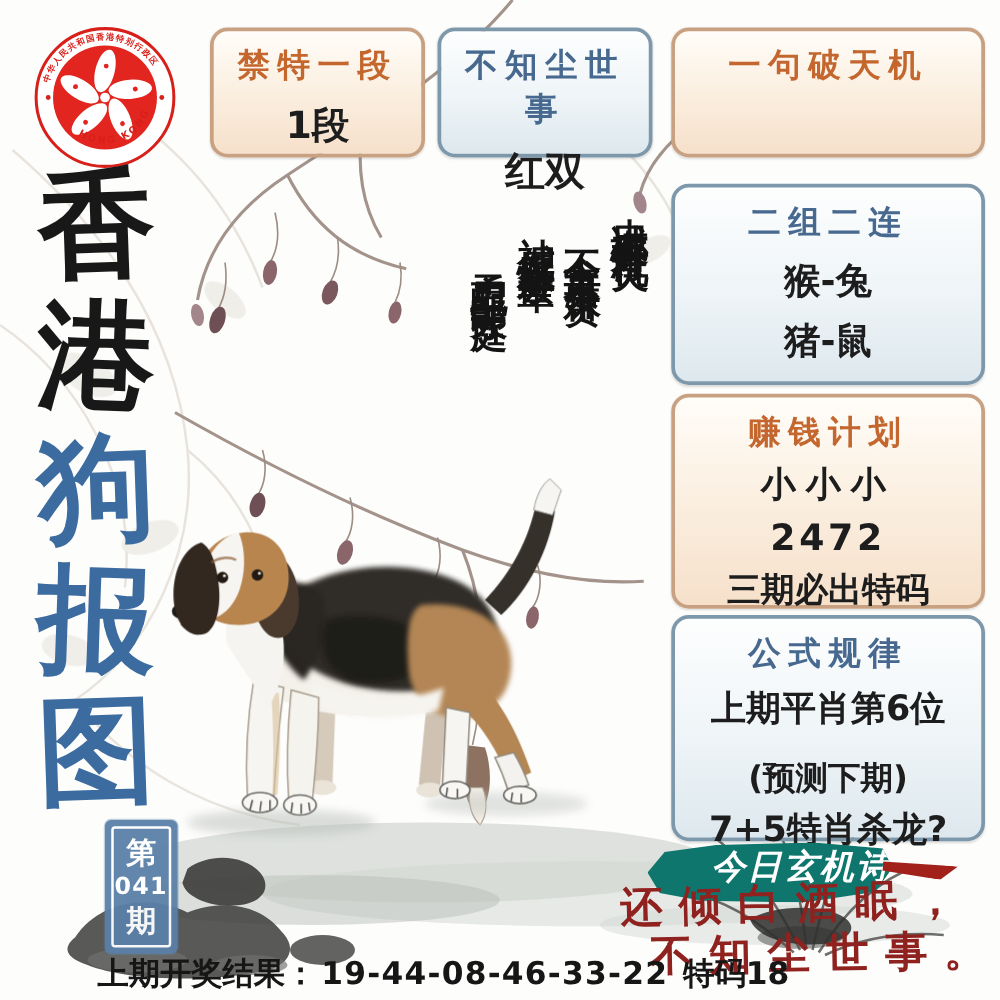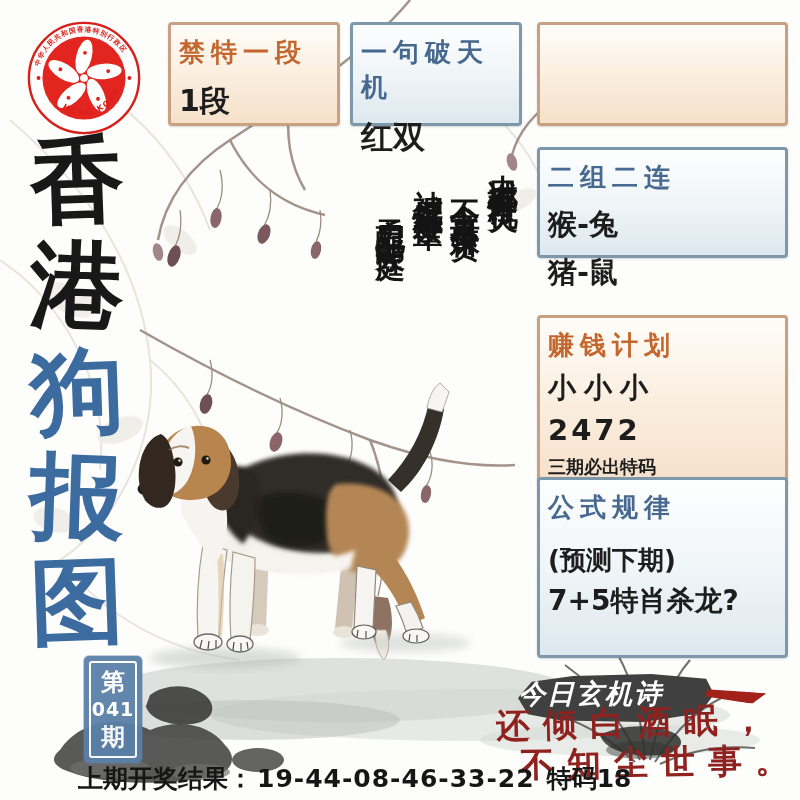--- a/index.html
+++ b/index.html
@@ -6,21 +6,21 @@
   #poster{
     position:relative;width:800px;height:800px;margin:0 auto;
     background:#fdfdfc;overflow:hidden;
     font-family:"DejaVu Sans","Liberation Sans",sans-serif;
   }
   .abs{position:absolute;}
   svg{display:block;}
 
   
   .panel{
-    position:absolute;border-radius:4px;text-align:left;
+    position:absolute;border-radius:14px;text-align:center;
     box-shadow:0 1px 2px rgba(0,0,0,.15);
     padding:10px 8px 14px 8px;box-sizing:border-box;z-index:6;
   }
   .panel.warm{
     border:3px solid #c8a183;
     background:linear-gradient(180deg,#fffdf9 0%,#fbf0e2 45%,#f6e0ca 100%);
   }
   .panel.cool{
     border:3px solid #7e98ab;
     background:linear-gradient(180deg,#fdfefe 0%,#eef4f7 55%,#dde8ee 100%);
@@ -62,22 +62,22 @@
   #issue-stamp .inner{
     border:2px solid #fff;border-radius:3px;padding:4px 0;
     color:#fff;text-align:center;font-weight:bold;
   }
   #issue-stamp .zh{font-size:24px;line-height:1.25;font-family:"DejaVu Serif","Liberation Serif",serif;}
   #issue-stamp .num{font-size:19px;line-height:1.3;letter-spacing:1px;}
 
   
   #mystery-badge{
     left:518px;top:674px;width:196px;height:48px;z-index:7;
-    background:#404040;color:#fff;font-weight:bold;font-style:italic;
-    font-size:27px;letter-spacing:2px;text-align:left;line-height:40px;
+    background:#0f766e;color:#fff;font-weight:bold;font-style:italic;
+    font-size:27px;letter-spacing:2px;text-align:right;line-height:40px;
     clip-path:polygon(0% 50%,7% 16%,28% 4%,68% 0%,96% 10%,100% 42%,93% 82%,64% 100%,22% 97%,5% 84%);
   }
   #mystery-tail{
     left:706px;top:690px;width:60px;height:12px;z-index:7;background:#a3211b;
     clip-path:polygon(0 20%,100% 0,78% 100%,0 80%);transform:rotate(6deg);
   }
   .poem-line{
     position:absolute;z-index:7;color:#8f211f;font-weight:bold;
     font-family:"DejaVu Serif","Liberation Serif",serif;
     font-size:34px;letter-spacing:13px;white-space:nowrap;
@@ -311,42 +311,44 @@
       <path d="M64,72 C70,68 78,67 84,70" stroke="#8a5f3a" stroke-width="2" fill="none" opacity="0.7"></path>
     </g>
   </svg>
 
   <div class="panel warm" style="left:168px;top:22px;width:172px;height:104px;">
     <div class="hd">禁特一段</div>
     <div class="ln" style="font-size:30px;margin-top:8px;">1段</div>
   </div>
 
   <div class="panel cool" style="left:350px;top:22px;width:172px;height:104px;">
+    <div class="hd">不知尘世事</div>
+    <div class="ln" style="font-size:32px;margin-top:8px;">红双</div>
+  </div>
+
+  <div class="panel warm" style="left:537px;top:22px;width:251px;height:104px;">
     <div class="hd">一句破天机</div>
-    <div class="ln" style="font-size:32px;margin-top:8px;">红双</div>
-  </div>
-
-  <div class="panel warm" style="left:537px;top:22px;width:251px;height:104px;">
-  </div>
-
-  <div class="panel cool" style="left:537px;top:147px;width:251px;height:111px;">
+  </div>
+
+  <div class="panel cool" style="left:537px;top:147px;width:251px;height:161px;">
     <div class="hd">二组二连</div>
     <div class="ln" style="font-size:29px;margin-top:8px;">猴-兔</div>
     <div class="ln" style="font-size:29px;margin-top:4px;">猪-鼠</div>
   </div>
 
   <div class="panel warm" style="left:537px;top:315px;width:251px;height:172px;">
     <div class="hd">赚钱计划</div>
     <div class="ln" style="font-size:28px;margin-top:4px;letter-spacing:8px;">小小小</div>
     <div class="ln" style="font-size:29px;letter-spacing:3px;">2472</div>
-    <div class="ln" style="font-size:18px;">三期必出特码</div>
-  </div>
-
-  <div class="panel cool" style="left:537px;top:477px;width:251px;height:181px;">
+    <div class="ln" style="font-size:27px;">三期必出特码</div>
+  </div>
+
+  <div class="panel cool" style="left:537px;top:492px;width:251px;height:181px;">
     <div class="hd">公式规律</div>
+    <div class="ln" style="font-size:28px;margin-top:6px;">上期平肖第6位</div>
     <div class="ln" style="font-size:26px;margin-top:16px;">(预测下期)</div>
     <div class="ln" style="font-size:28px;margin-top:0;">7+5特肖杀龙?</div>
   </div>
 
   <div id="issue-stamp" class="abs">
     <div class="inner">
       <div class="zh">第</div>
       <div class="num">041</div>
       <div class="zh">期</div>
     </div>

